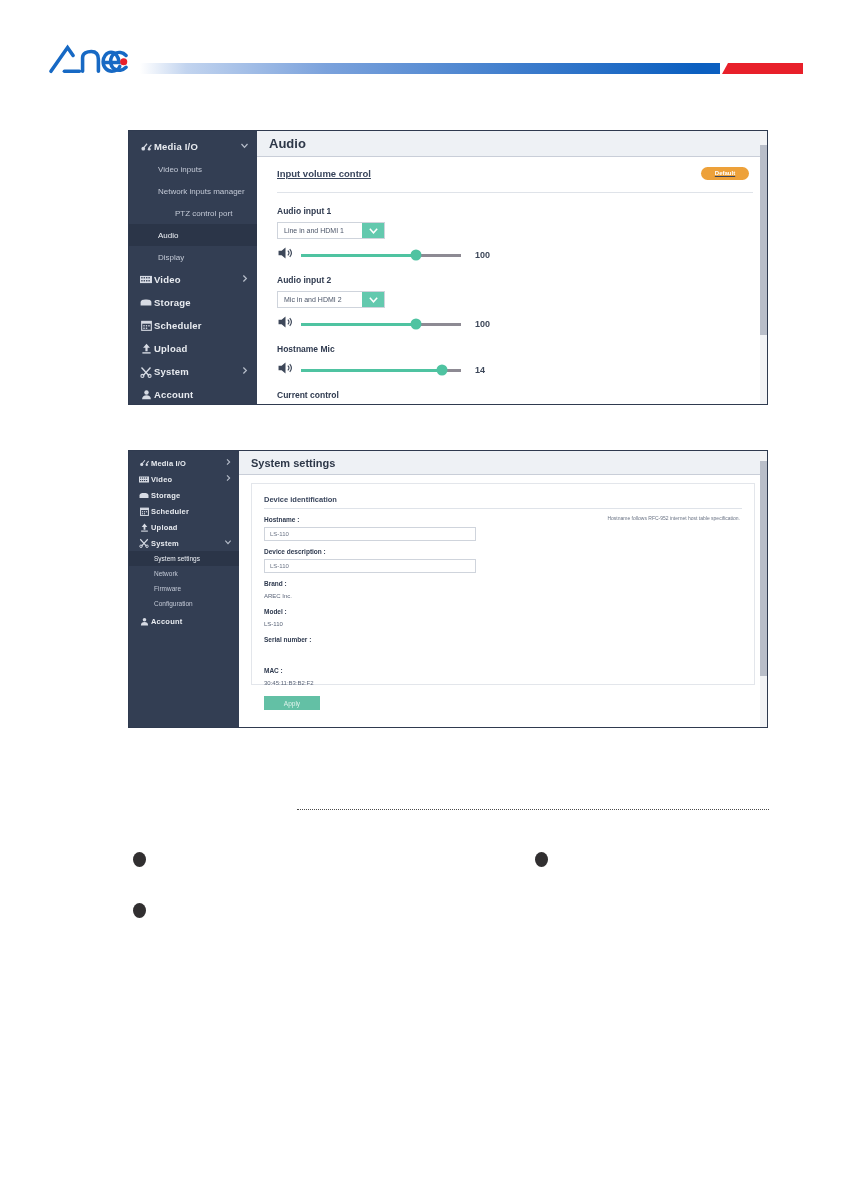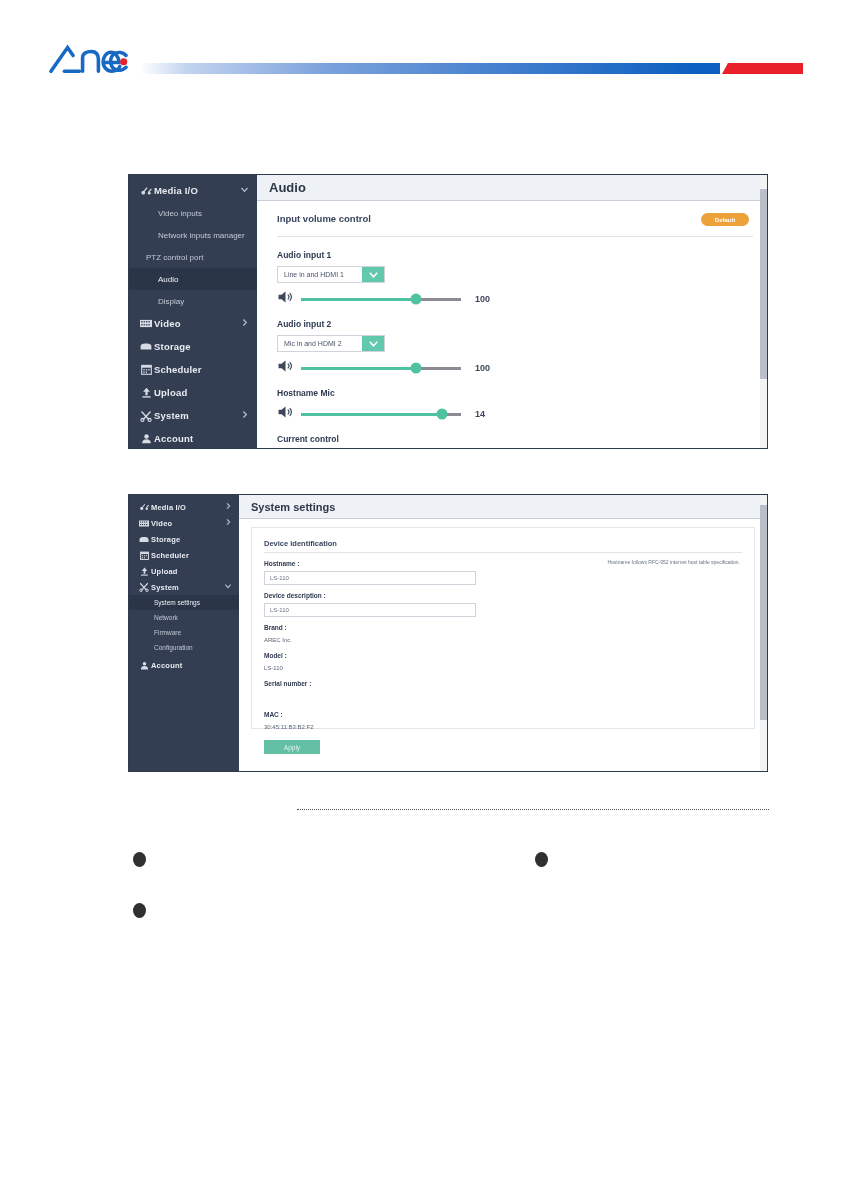--- a/index.html
+++ b/index.html
@@ -19,21 +19,21 @@
     position:absolute; left:0; top:0; width:580px; height:11px;
     background: linear-gradient(to right, #ffffff 0%, #c2d4ef 8%, #7ba2dc 32%, #3d7ccc 66%, #0b5fc0 96%, #0b5fc0 100%);
   }
   .hdr-red {
     position:absolute; left:582px; top:0; width:81px; height:11px;
     background:#e8202a;
     clip-path: polygon(6px 0, 100% 0, 100% 100%, 0 100%);
   }
 
   
-  .ui-window { position:absolute; border:1px solid #2f3a4f; background:#0f172a; overflow:hidden;margin-top:44px; }
+  .ui-window { position:absolute; border:1px solid #2f3a4f; background:#0f172a; overflow:hidden; }
   .ui-flex { display:flex; height:100%; }
   .sidebar { background:#333e53; flex:0 0 auto; height:100%; padding-top:4px; position:relative; }
   .side-item {
     display:flex; align-items:center; color:#e8ebf0;
     font-weight:bold; letter-spacing:.2px; cursor:pointer; position:relative;
   }
   .side-item .ico { flex:0 0 auto; display:flex; align-items:center; justify-content:center; }
   .side-item .lbl { flex:1 1 auto; }
   .side-item .chev { flex:0 0 auto; opacity:.85; }
   .sub-item { color:#c3c9d6; font-weight:normal; cursor:pointer; display:flex; align-items:center; }
@@ -117,21 +117,21 @@
               </svg>
           </span>
         </div>
 
         <div class="sub-item" style="height:22px; padding-left:29px; font-size:8px;">
           <span>Video inputs</span>
         </div>
         <div class="sub-item" style="height:22px; padding-left:29px; font-size:8px;">
           <span>Network inputs manager</span>
         </div>
-        <div class="sub-item" style="height:22px; padding-left:17px; font-size:8px;">
+        <div class="sub-item" style="height:22px; padding-left:46px; font-size:8px;">
           <span>PTZ control port</span>
         </div>
         <div class="sub-item active-sub" style="height:22px; padding-left:29px; font-size:8px; color:#eef1f6;">
           <span>Audio</span>
         </div>
         <div class="sub-item" style="height:22px; padding-left:29px; font-size:8px;">
           <span>Display</span>
         </div>
 
         <div class="side-item" style="height:23px; padding:0 8px 0 9px; font-size:9.5px;">
@@ -219,21 +219,21 @@
           </span>
           <span class="lbl">Account</span>
         </div>
       </div>
 
       <div class="panel">
         <div class="panel-title" style="height:26px; padding-left:12px; font-size:13px;">Audio</div>
 
         <div class="card" style="margin:12px 14px 0 20px; height:224px; border:none;">
 
-          <div class="card-head" style="height:24px; display:flex; font-size:9.5px; padding-bottom:15px;">
+          <div class="card-head" style="height:24px; display:flex; align-items:center; font-size:9.5px; padding-bottom:15px;text-decoration:underline;">
             <span style="flex:1 1 auto;">Input volume control</span>
             <span class="pill-btn" style="width:48px; height:13px; font-size:6px; margin-right:4px;">Default</span>
           </div>
 
           <div class="fld-label" style="font-size:8.5px; margin-top:13px;">Audio input 1</div>
           <div class="select-box" style="width:108px; height:17px; margin-top:6px;">
             <span class="select-text" style="padding-left:6px; font-size:7px;">Line in and HDMI 1</span>
             <span class="select-arrow" style="width:22px;">
               <svg width="11" height="11" viewBox="0 0 12 12">
                   <path d="M2 4 L6 8.5 L10 4" stroke="#ffffff" stroke-width="1.6" fill="none"></path>

